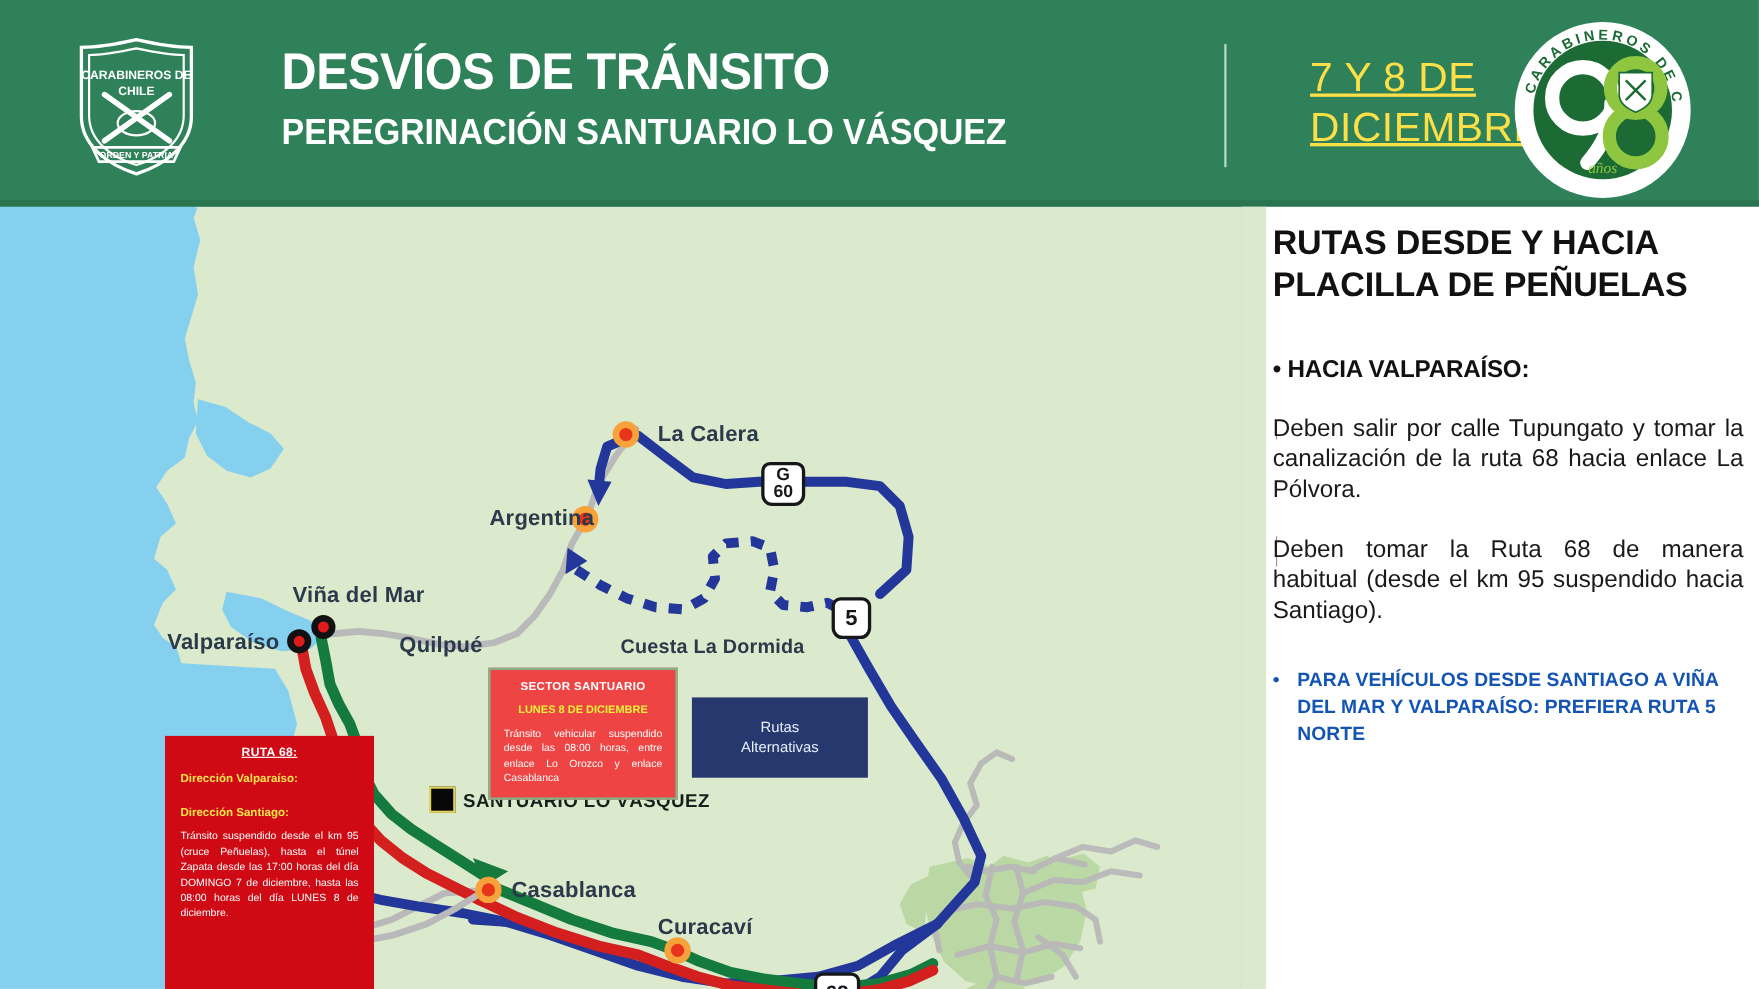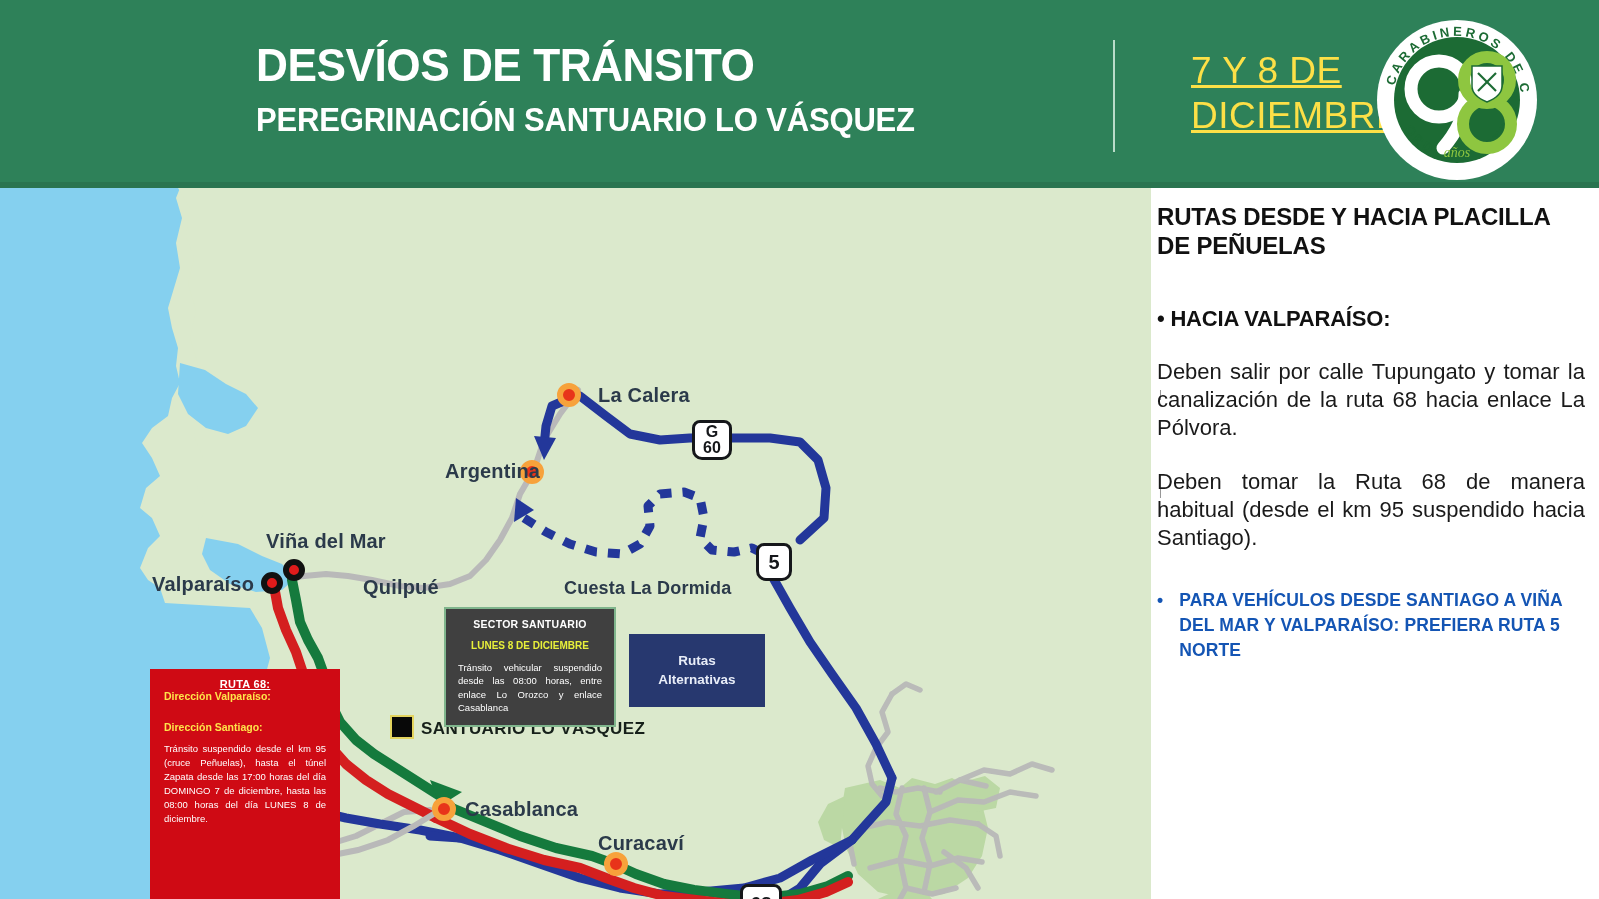--- a/index.html
+++ b/index.html
@@ -97,69 +97,69 @@
     background:#080808; border:2px solid #e3d45e;
   }
 
   
   #box-ruta68{
     position:absolute; left:150px; top:481px; width:190px; height:246px;
     background:#cf0a14; color:#ffffff; padding:9px 14px 10px 14px;
   }
   #box-ruta68 .bx-title{
     text-align:center; font-size:11px; font-weight:bold; color:#ffffff;
-    text-decoration:underline; margin-bottom:0; letter-spacing:.3px;
+    text-decoration:underline; margin-bottom:12px; letter-spacing:.3px;
   }
   #box-ruta68 .bx-sub{
     font-size:10.5px; font-weight:bold; color:#ffe54a;
     margin:0 0 9px 0;
   }
   #box-ruta68 .bx-body{
     font-size:9.5px; line-height:1.47; text-align:justify; color:#ffffff;
   }
   #box-ruta68 .gap{ height:10px; }
 
   #box-santuario{
     position:absolute; left:444px; top:419px; width:172px; height:120px;
-    background:#404040; border:2px solid #7fb58c; color:#ffffff;
+    background:#ef4444; border:2px solid #7fb58c; color:#ffffff;
     padding:9px 12px;
   }
   #box-santuario .bx-title{
     text-align:center; font-size:10.5px; font-weight:bold; letter-spacing:.3px;
     margin-bottom:10px;
   }
   #box-santuario .bx-sub{
     text-align:center; font-size:10px; font-weight:bold; color:#e8f03a;
     margin-bottom:10px;
   }
   #box-santuario .bx-body{
     font-size:9.5px; line-height:1.42; text-align:justify;
   }
 
   #box-alternativas{
-    position:absolute; left:629px; top:446px; width:136px; height:73px;
+    position:absolute; left:629px; top:446px; width:160px; height:73px;
     background:#27386f; color:#e8edf8;
     display:flex; align-items:center; justify-content:center; text-align:center;
-    font-size:13.5px; line-height:1.35; font-weight:700;
+    font-size:13.5px; line-height:1.35; font-weight:400;
   }
 
   
   #panel{
     position:absolute; left:1129px; top:188px; width:470px; height:711px;
     background:#ffffff;
   }
   #panel-stripe{
     position:absolute; left:0px; top:0px; width:22px; height:711px;
     background:#dbe9cc;
   }
   #panel-inner{
     position:absolute; left:28px; top:14px; width:428px;
   }
   .p-head{
-    font-size:24px; font-weight:bold; color:#111111; line-height:1.22;
+    font-size:31px; font-weight:bold; color:#111111; line-height:1.22;
     letter-spacing:-.2px;
   }
   .p-bullet{
     font-size:22px; font-weight:bold; color:#111111; margin-top:45px;
     letter-spacing:-.2px;
   }
   .p-body{
     font-size:22px; color:#1a1a1a; line-height:1.28; margin-top:26px;
     text-align:justify; font-weight:400;
   }
@@ -171,20 +171,35 @@
   .p-note .b{ flex:0 0 auto; }
   .p-tick{
     position:absolute; color:#8a8a8a; font-size:11px;
   }
 </style>
 </head>
 <body>
 
 <div id="header">
 
+  <div id="crest">
+    <svg viewBox="0 0 124 128" width="124" height="128">
+      <path d="M62 4 C40 9 24 11 12 11 L12 74 C12 100 36 118 62 126 C88 118 112 100 112 74 L112 11 C100 11 84 9 62 4 Z" fill="none" stroke="#ffffff" stroke-width="3"></path>
+      <path d="M62 12 C43 16 29 18 19 18 L19 73 C19 96 39 111 62 118 C85 111 105 96 105 73 L105 18 C95 18 81 16 62 12 Z" fill="none" stroke="#ffffff" stroke-width="2"></path>
+      <text x="62" y="40" text-anchor="middle" fill="#ffffff" font-size="11" font-family="Liberation Sans, sans-serif" font-weight="bold">CARABINEROS DE</text>
+      <text x="62" y="54" text-anchor="middle" fill="#ffffff" font-size="11" font-family="Liberation Sans, sans-serif" font-weight="bold">CHILE</text>
+      <g stroke="#ffffff" stroke-width="5" stroke-linecap="round">
+        <line x1="33" y1="96" x2="92" y2="54"></line>
+        <line x1="92" y1="96" x2="33" y2="54"></line>
+      </g>
+      <ellipse cx="62" cy="80" rx="17" ry="11" fill="none" stroke="#ffffff" stroke-width="2"></ellipse>
+      <path d="M22 102 L102 102 L96 115 L28 115 Z" fill="none" stroke="#ffffff" stroke-width="2.5"></path>
+      <text x="62" y="112" text-anchor="middle" fill="#ffffff" font-size="8" font-family="Liberation Sans, sans-serif" font-weight="bold">ORDEN Y PATRIA</text>
+    </svg>
+  </div>
 
   <div id="header-titles">
     <div class="title-main">DESVÍOS DE TRÁNSITO</div>
     <div class="title-sub">PEREGRINACIÓN SANTUARIO LO VÁSQUEZ</div>
   </div>
 
   <div id="header-divider"></div>
 
   <div id="header-date">
     <div>7 Y 8 DE</div>

